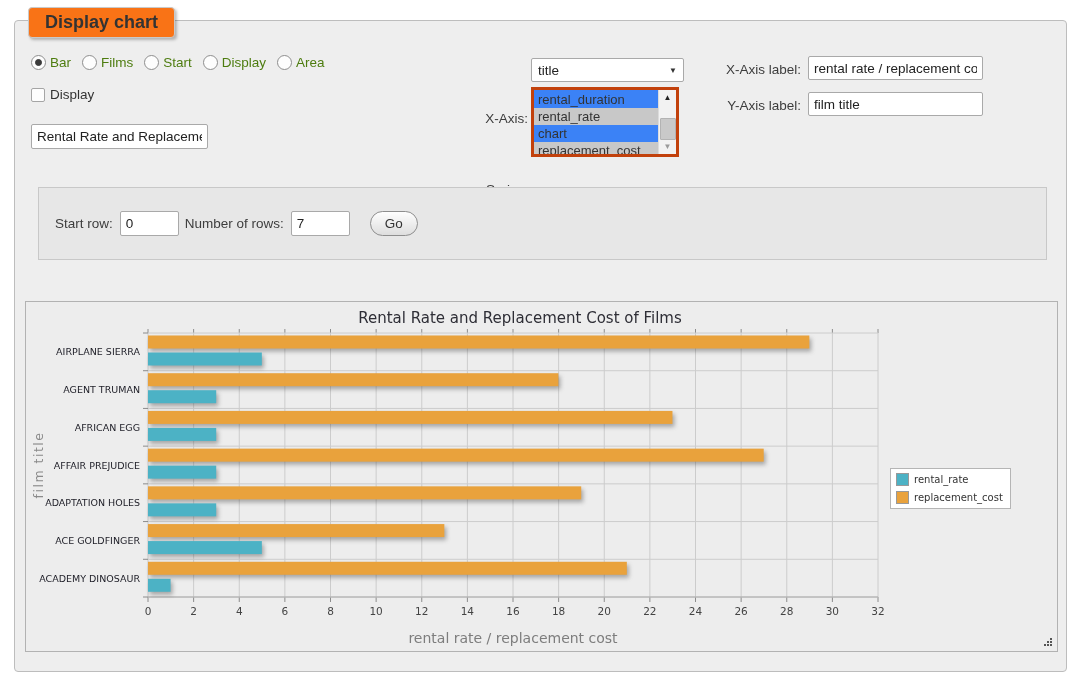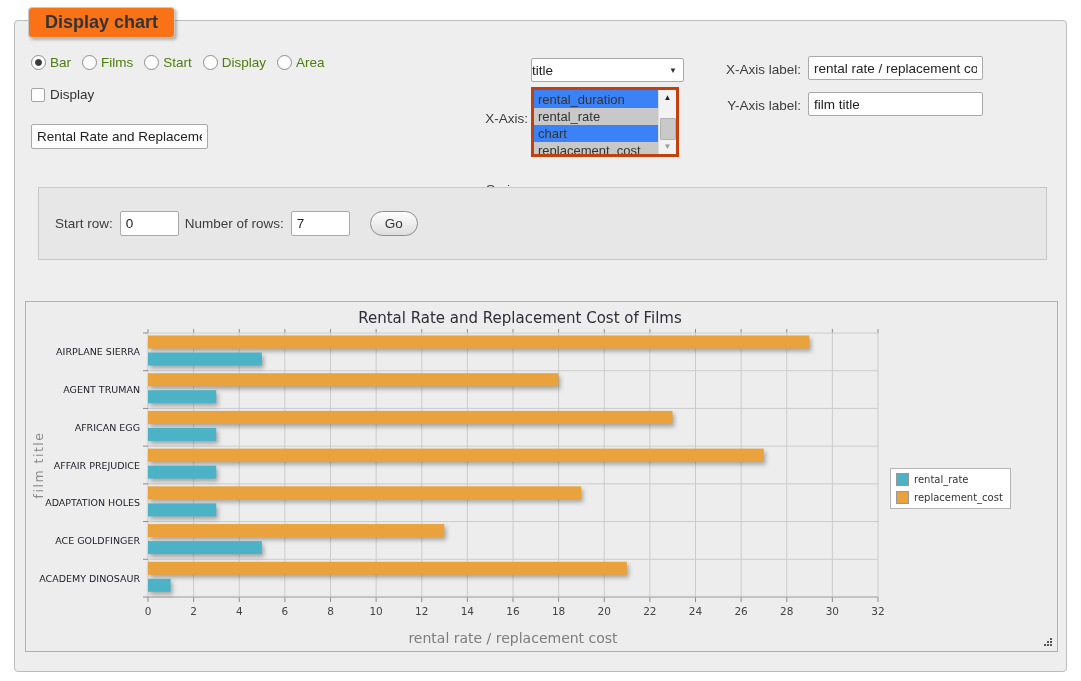--- a/index.html
+++ b/index.html
@@ -35,21 +35,21 @@
   }
   .title-input{position:absolute;left:16px;top:103px;width:177px;height:25px;}
   .flabel{position:absolute;font-size:13.5px;color:#3d3d3d;text-align:right;}
   .xaxis-label{left:440px;top:42px;width:73px;margin-top:48px;}
   .series-label{left:440px;top:121px;width:73px;margin-top:40px;}
   .xlab-label{left:698px;top:41px;width:88px;}
   .ylab-label{left:698px;top:77px;width:88px;}
   .fake-select{
     position:absolute;left:516px;top:37px;width:153px;height:24px;background:#fff;
     border:1px solid #a9a9a9;border-radius:2px;box-sizing:border-box;
-    display:flex;align-items:center;font-size:13.5px;color:#222;
+    display:flex;align-items:center;padding-left:6px;font-size:13.5px;color:#222;
   }
   .fake-select .arrow{position:absolute;right:6px;top:7px;font-size:8px;color:#333;}
   .listbox{
     position:absolute;left:516px;top:66px;width:148px;height:70px;background:#3b82f6;
     border:3px solid #c2410c;box-sizing:border-box;overflow:hidden;
   }
   .listbox .opts{position:absolute;left:0;top:0;right:17px;bottom:0;padding-top:1px;}
   .listbox .opt{height:17px;line-height:17px;padding-left:4px;font-size:13px;color:#333;
     white-space:nowrap;overflow:hidden;}
   .listbox .opt.selected{background:#c8c8c8;}

